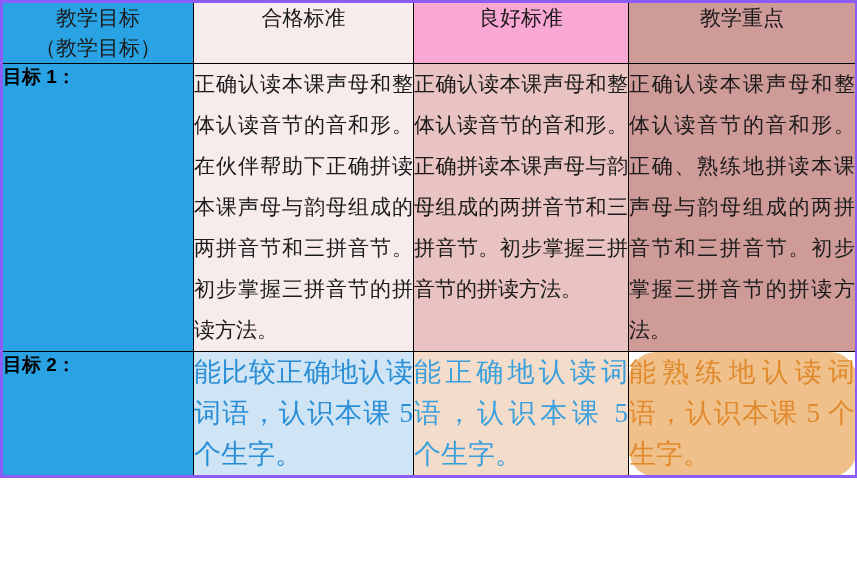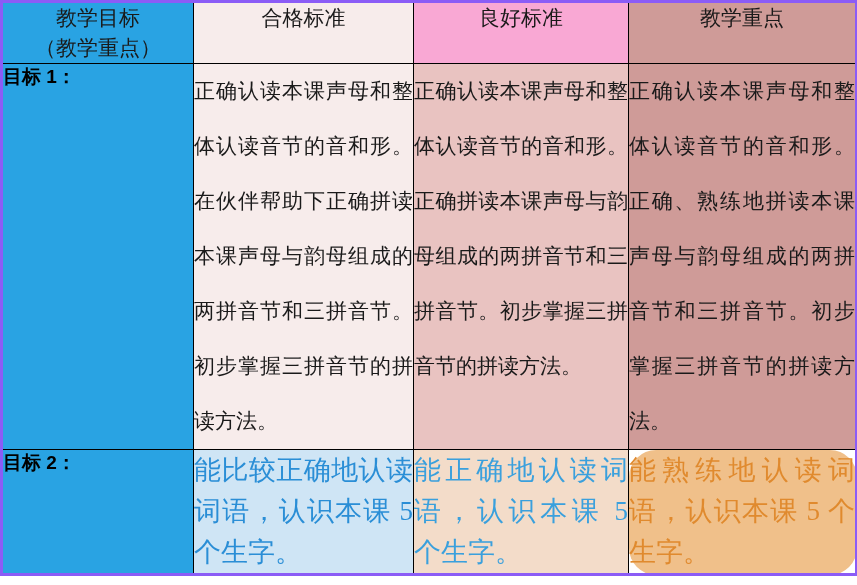--- a/index.html
+++ b/index.html
@@ -57,21 +57,21 @@
     font-size: 19px;
     font-weight: bold;
     color: #000000;
     padding: 8px 0 8px 8px;
     font-family: "Liberation Sans", sans-serif;
   }
 
   
   .body-cell {
     font-size: 21px;
-    line-height: 55px;
+    line-height: 41px;
     color: #1a1a1a;
     padding: 8px 10px 10px 10px;
     text-align: justify;
     text-justify: inter-ideograph;
     font-family: "Liberation Serif", serif;
   }
   .b-b { background: #f7eceb; }
   .b-c { background: #e9c3c1; font-family: Liberation Serif, serif; }
   .b-d { background: #cf9b98; }
 
@@ -101,21 +101,21 @@
     <colgroup>
       <col class="col-a">
       <col class="col-b">
       <col class="col-c">
       <col class="col-d">
     </colgroup>
     <tbody>
       <tr>
         <td class="hdr hdr-a">
           <span class="line1">教学目标</span>
-          <span class="line2">（教学重点）</span>
+          <span class="line2">（教学目标）</span>
         </td>
         <td class="hdr hdr-b">合格标准</td>
         <td class="hdr hdr-c">良好标准</td>
         <td class="hdr hdr-d">教学重点</td>
       </tr>
 
       <tr>
         <td class="label-cell">目标 1：</td>
         <td class="body-cell b-b">正确认读本课声母和整体认读音节的音和形。在伙伴帮助下正确拼读本课声母与韵母组成的两拼音节和三拼音节。初步掌握三拼音节的拼读方法。</td>
         <td class="body-cell b-c">正确认读本课声母和整体认读音节的音和形。正确拼读本课声母与韵母组成的两拼音节和三拼音节。初步掌握三拼音节的拼读方法。</td>

